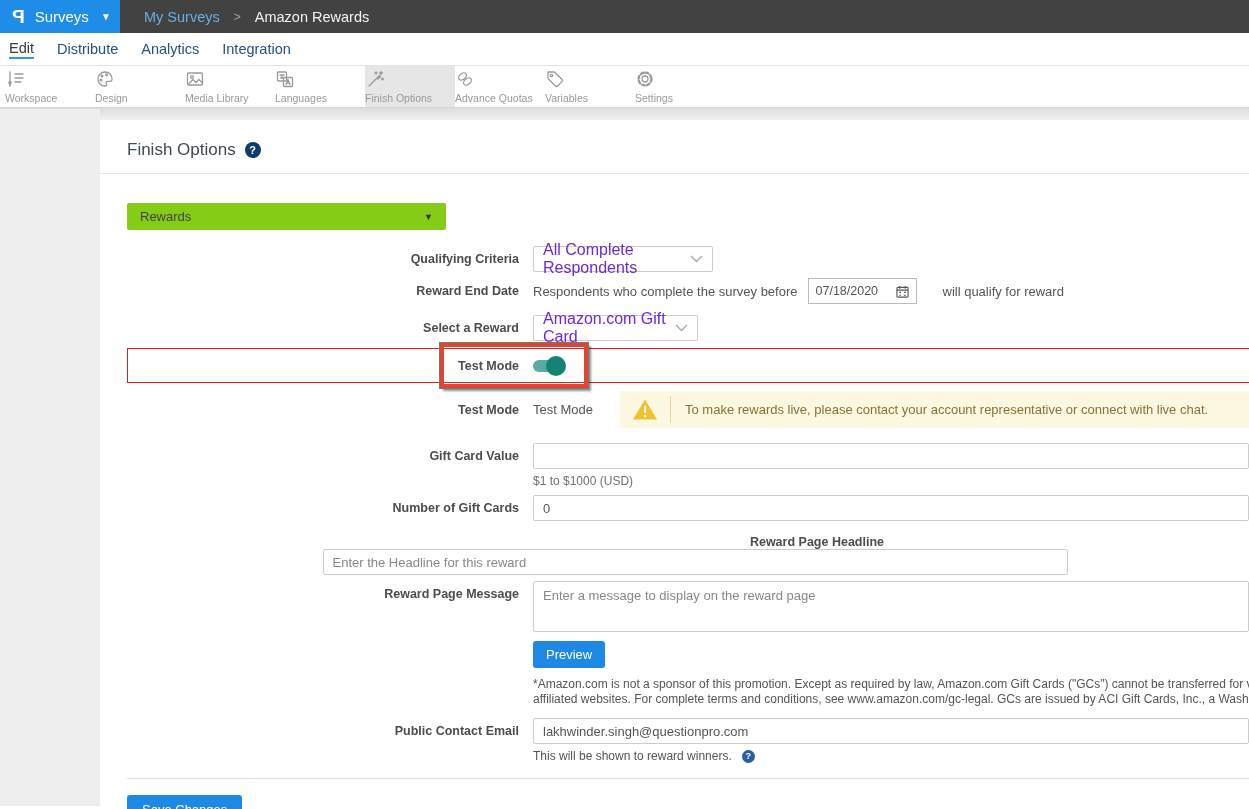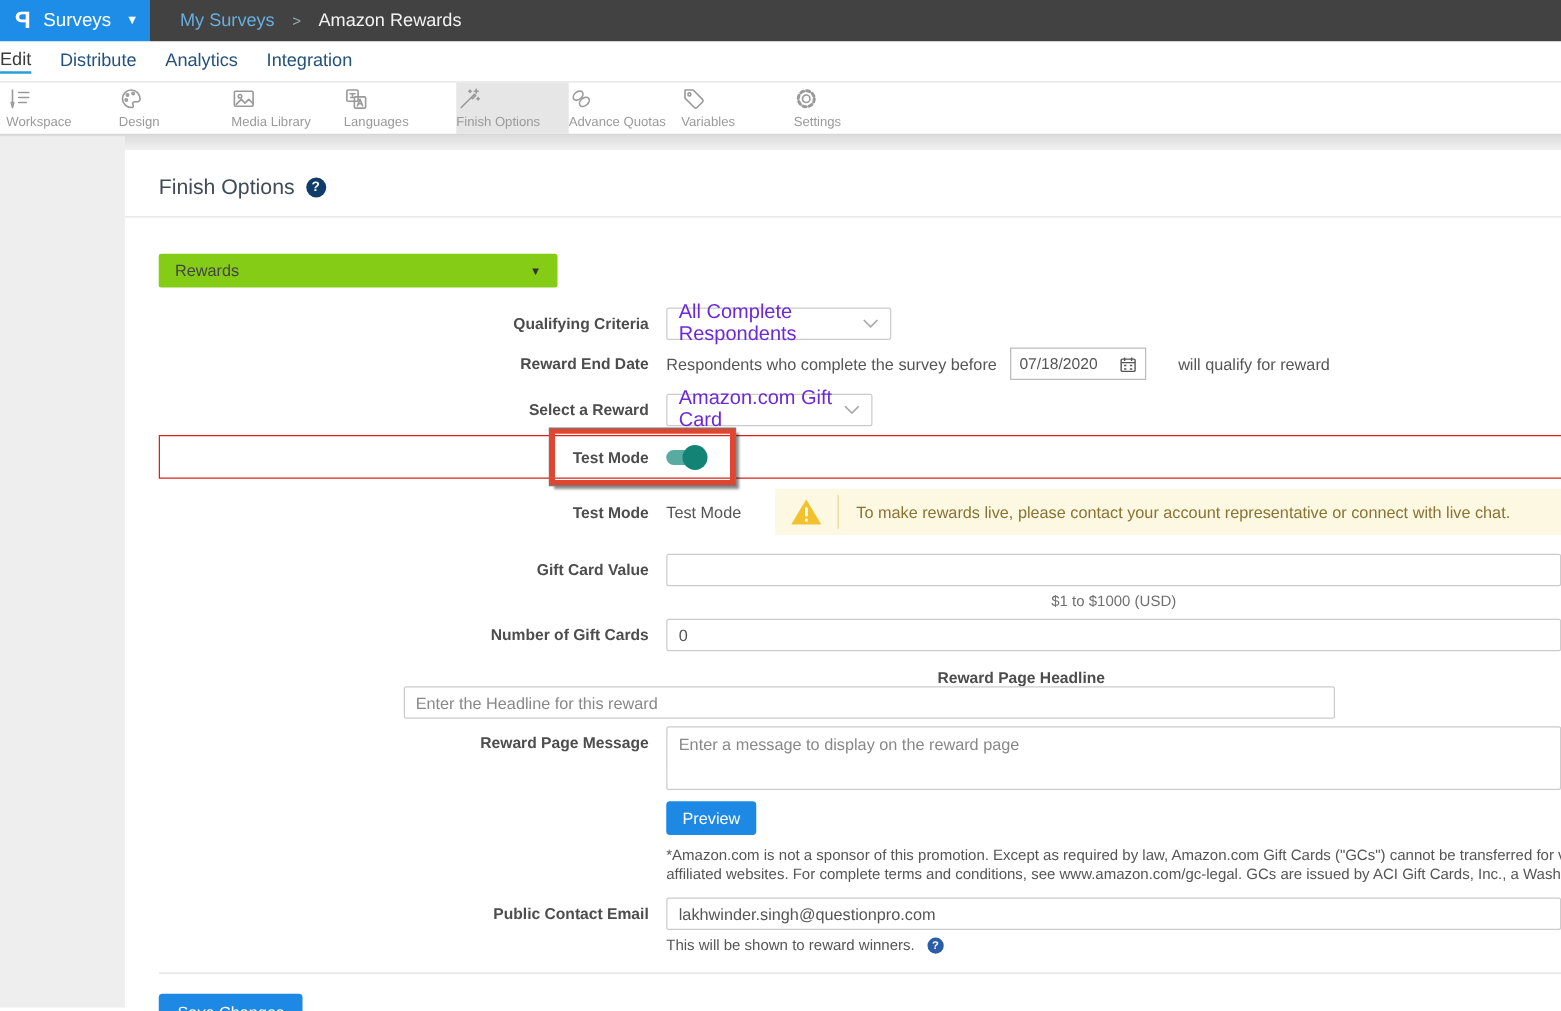--- a/index.html
+++ b/index.html
@@ -14,21 +14,21 @@
   .logo-glyph { font-weight:bold; font-size:19px; transform:scaleX(-1); display:inline-block; }
   .logo-box .prod { font-size:15px; }
   .logo-box .caret { font-size:10px; margin-left:2px; }
   .crumb-bar { flex:1; background:#424242; display:flex; align-items:center; padding-left:24px;
     gap:14px; font-size:14.5px; }
   .crumb-parent { color:#68aede; cursor:pointer; }
   .crumb-sep { color:#9aa; font-size:12px; }
   .crumb-current { color:#f2f2f2; }
 
   
-  .nav-row { height:33px; display:flex; align-items:center; gap:23px;
+  .nav-row { height:33px; display:flex; align-items:center; padding-left:9px; gap:23px;
     border-bottom:1px solid #e3e3e3; }
   .nav-item { font-size:14.5px; color:#24527c; cursor:pointer; }
   .nav-item.active { color:#3a3a3a; border-bottom:2px solid #2d9cdb; padding-bottom:1px; }
 
   
   .toolbar { height:42px; display:flex; padding-left:5px; border-bottom:1px solid #d6d6d6; }
   .tool-tab { width:90px; display:flex; flex-direction:column; align-items:flex-start;
     justify-content:center; gap:3px; cursor:pointer; }
   .tool-tab.active { background:#e6e6e6; }
   .tool-tab .tlabel { font-size:10.5px; color:#9a9a9a; white-space:nowrap; }
@@ -64,21 +64,21 @@
     align-items:center; padding:0 9px; cursor:pointer; }
   .sel .stext { font-size:16px; color:#6d28d9; flex:1; }
   .sel svg { stroke:#a9a9a9; fill:none; stroke-width:1.4; flex-shrink:0; }
   input[type=text] { height:26px; border:1px solid #ccc; border-radius:2px; font-size:13px; color:#555;
     padding:0 9px; font-family:"Liberation Sans", sans-serif; outline:none; }
   input::placeholder, textarea::placeholder { color:#888; opacity:1; }
   .wide { width:745px; }
   textarea { width:745px; height:51px; border:1px solid #ccc; border-radius:2px; font-size:13px;
     color:#555; padding:6px 9px; resize:none; outline:none; font-family:"Liberation Sans", sans-serif; }
   .plain-txt { font-size:13px; color:#555; }
-  .helper { margin-left:406px; margin-top:5px; font-size:12px; color:#707070;text-align:center; }
+  .helper { margin-left:406px; margin-top:5px; font-size:12px; color:#707070; }
   .helper-flex { display:flex; align-items:center; gap:10px; color:#555; }
 
   .date-box { display:flex; align-items:center; width:109px; height:26px; border:1px solid #bbb;
     margin-left:10px; padding:0 7px; }
   .date-box input { border:none; width:72px; height:22px; padding:0; font-size:12.5px; color:#555; }
   .date-box svg { stroke:#555; fill:none; stroke-width:1.2; margin-left:auto; cursor:pointer; }
   .qualify-suffix { margin-left:26px; font-size:13px; color:#555; }
 
   
   .toggle-row { position:relative; height:42px; margin-top:4px; }

